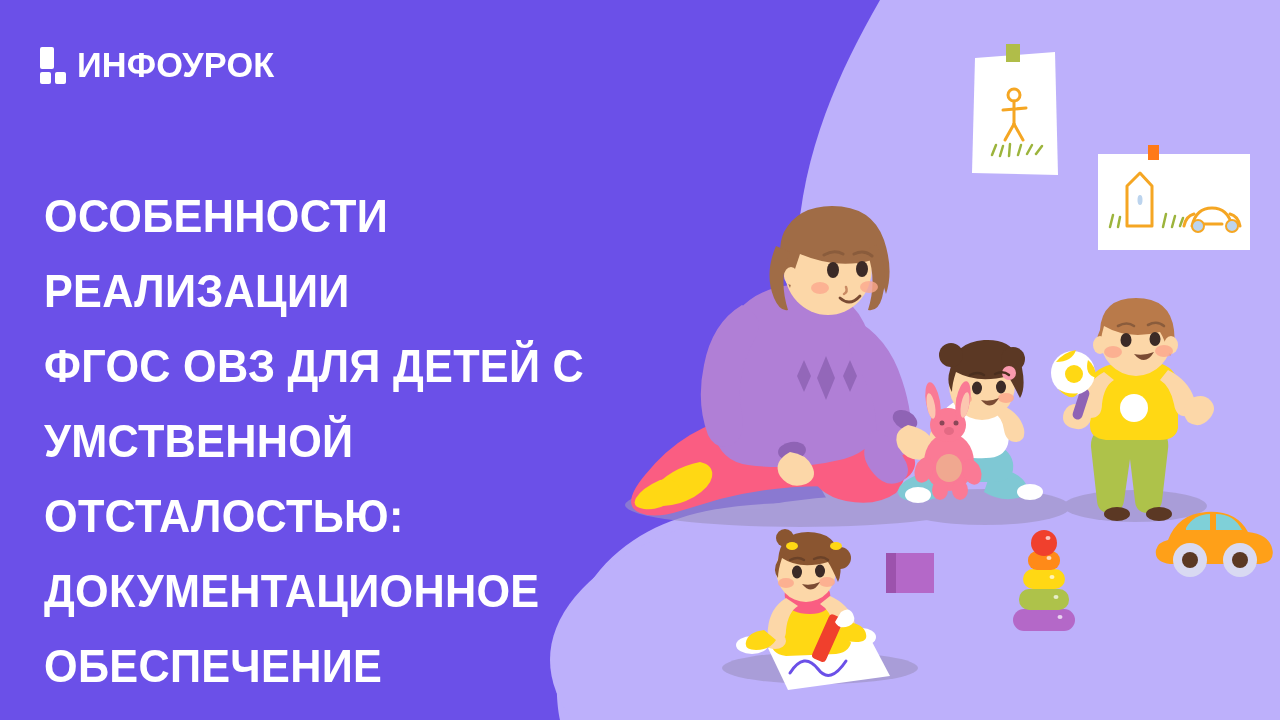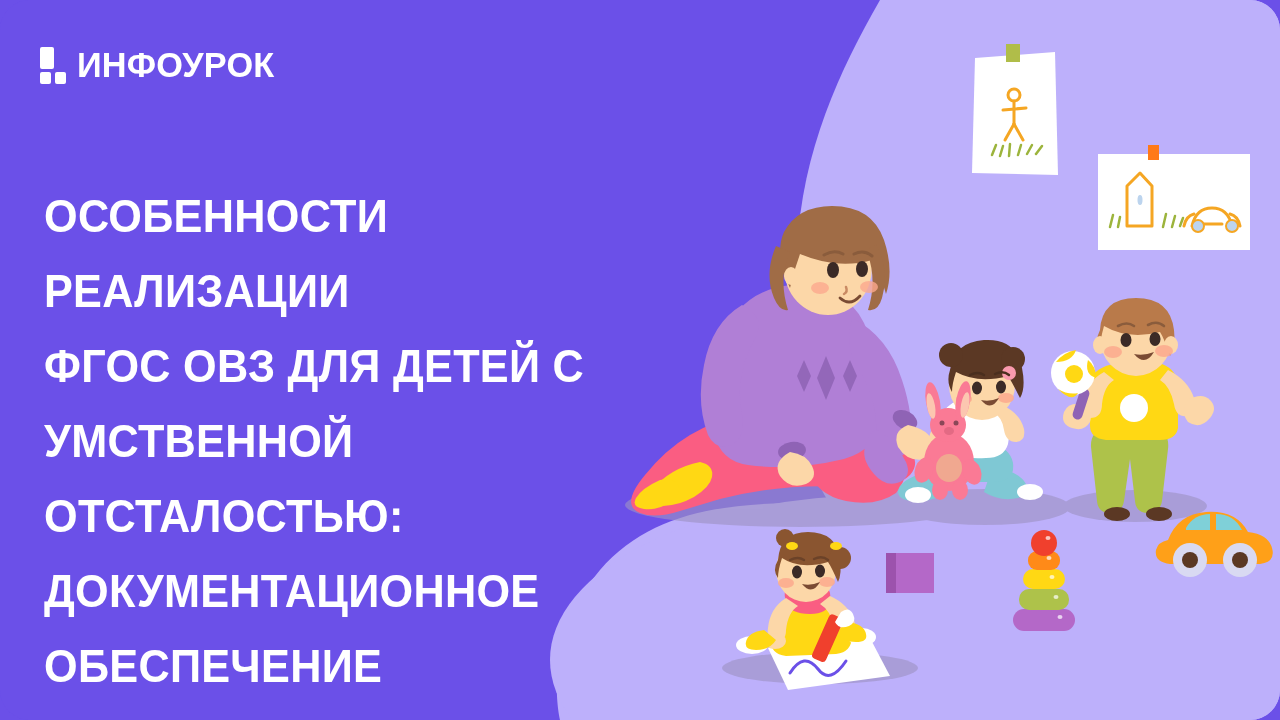--- a/index.html
+++ b/index.html
@@ -4,21 +4,20 @@
 <style>
   * { margin:0; padding:0; box-sizing:border-box; }
   html,body { width:1280px; height:720px; overflow:hidden; background:#6b50e8; }
   body { font-family:"Liberation Sans", sans-serif; }
 
   .slide {
     position:relative;
     width:1280px; height:720px;
     background:#6b50e8;
     overflow:hidden;
-    border-radius:30px;
   }
 
   
   .bg-layer { position:absolute; inset:0; }
   .bg-svg { position:absolute; left:0; top:0; width:1280px; height:720px; display:block; }
 
   
   .logo {
     position:absolute; left:40px; top:44px;
     display:flex; align-items:center; gap:11px;

